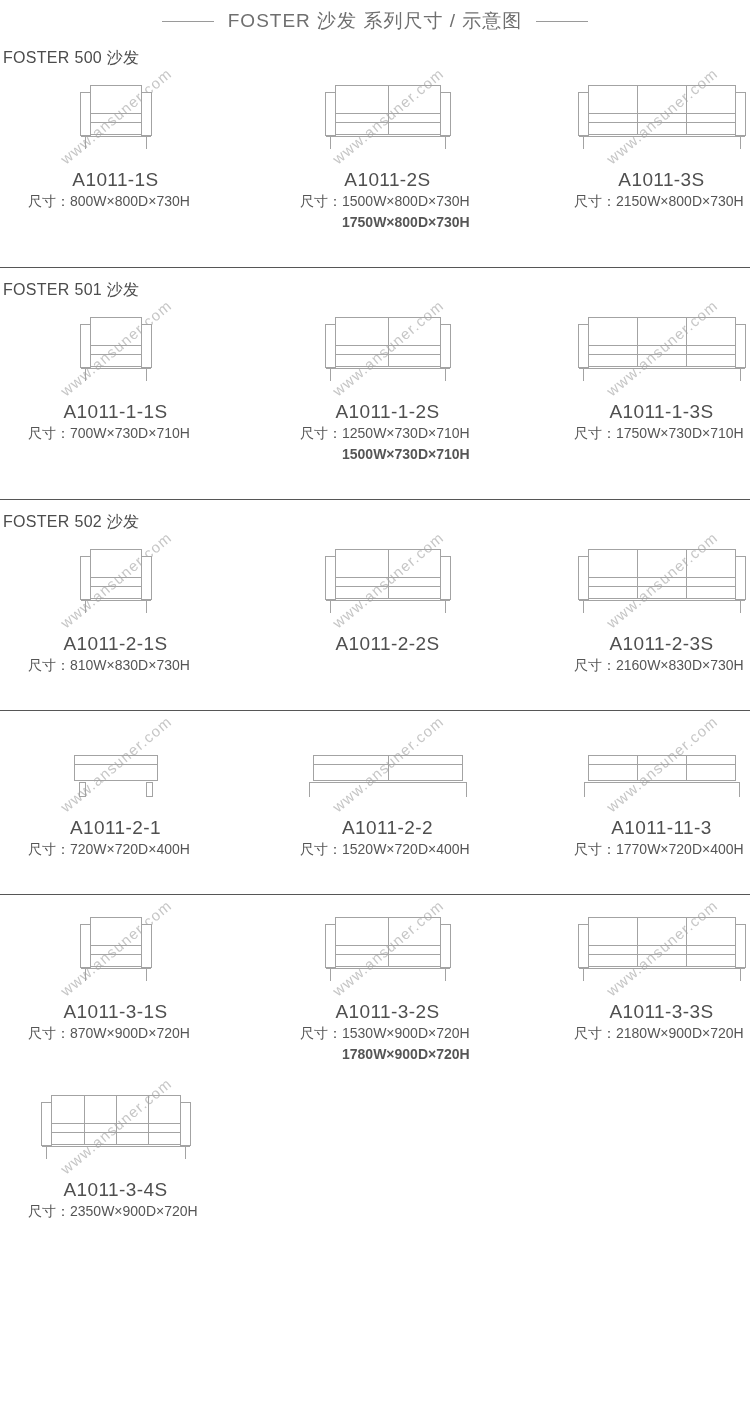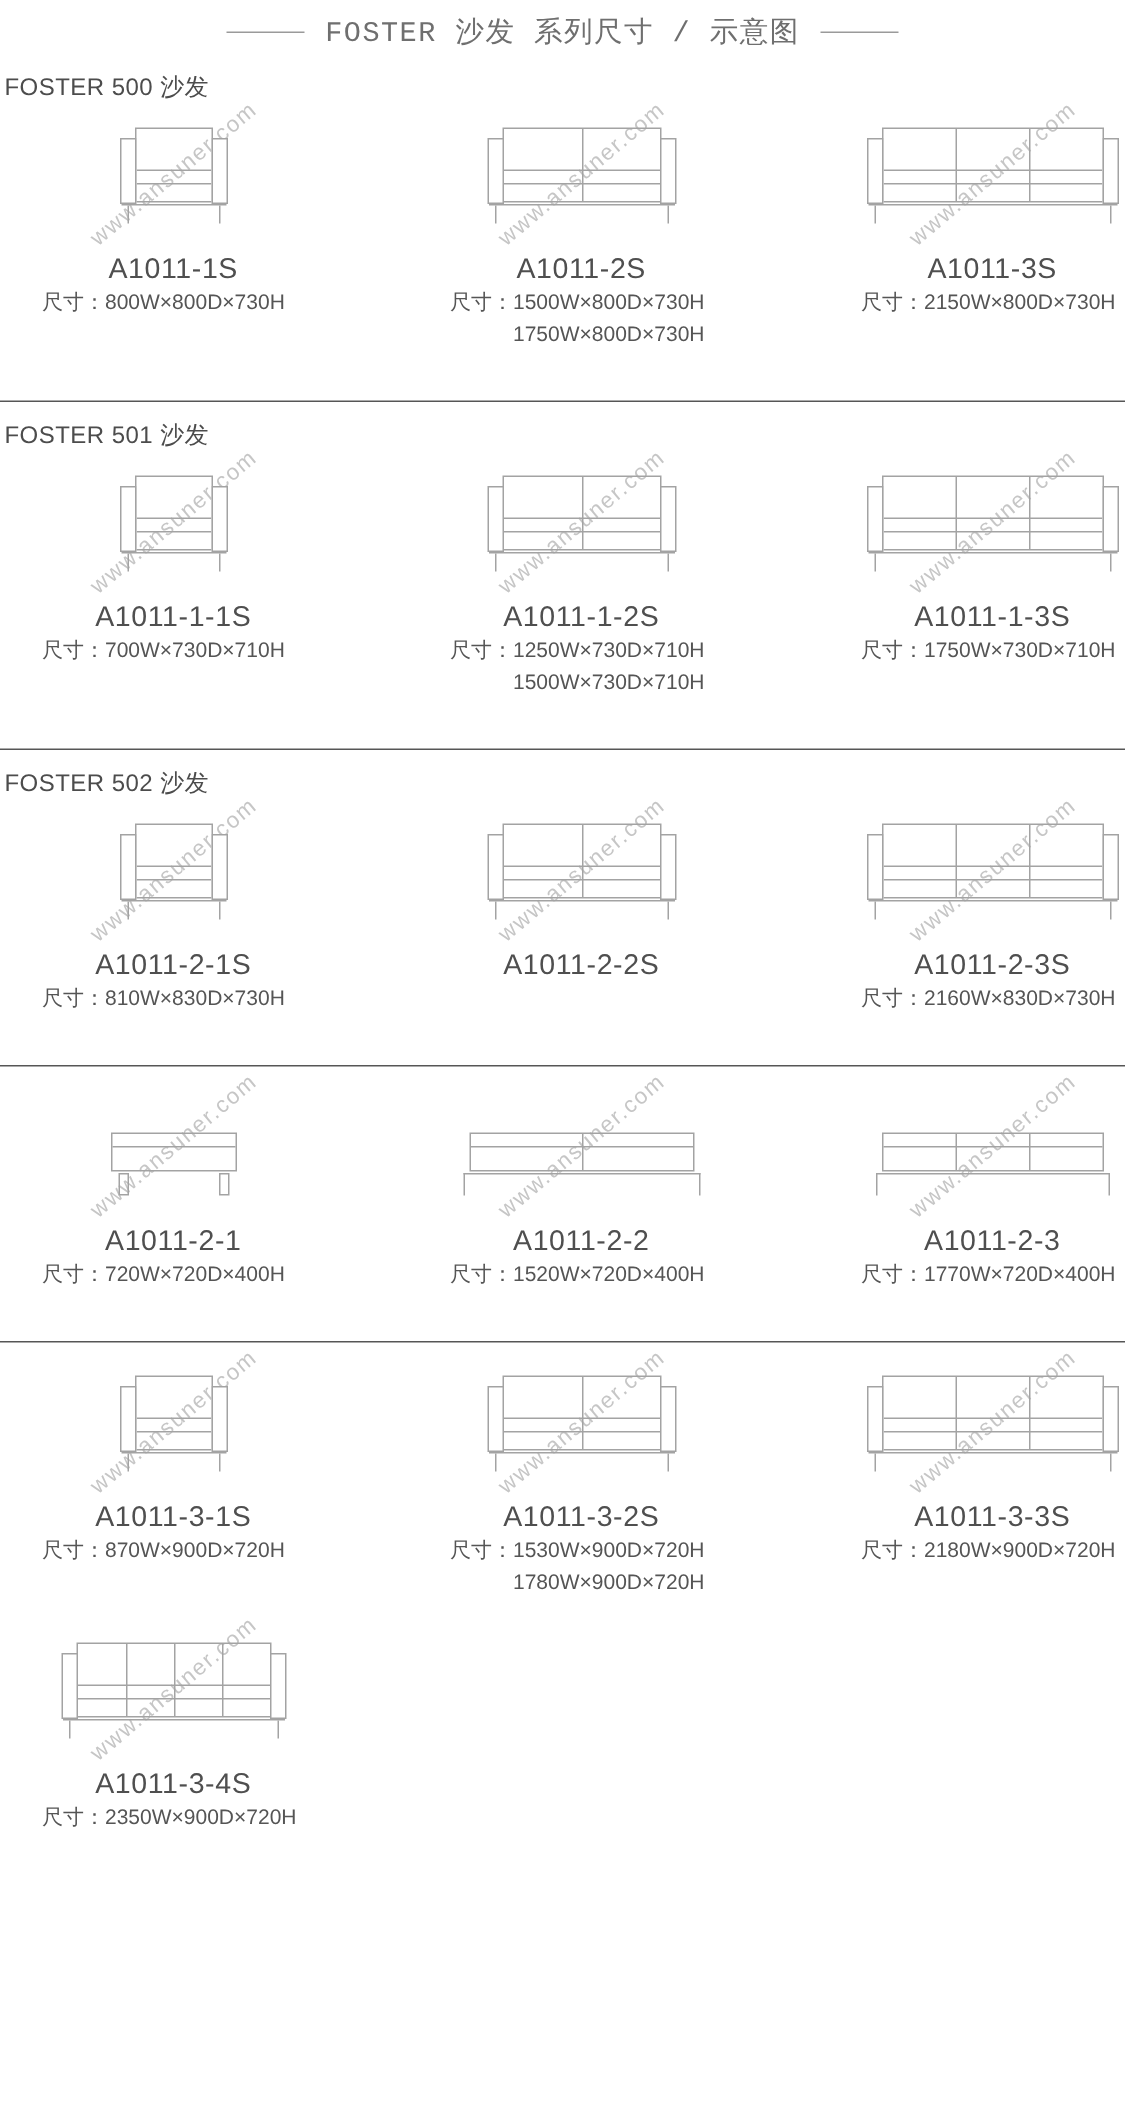--- a/index.html
+++ b/index.html
@@ -7,41 +7,41 @@
     --dims:#555555; --title:#6f6f6f; --wm:#c6c6c6; --rule:#9a9a9a;
   }
   *{box-sizing:border-box;}
   html,body{margin:0;padding:0;}
   body{
     width:750px;height:1401px;overflow:hidden;background:#ffffff;position:relative;
     font-family:"Liberation Sans","DejaVu Sans",sans-serif;
     -webkit-font-smoothing:antialiased;
   }
   
-  .page-header{display:flex;align-items:center;justify-content:center;gap:14px;padding:8px 0 2px;font-family:Liberation Mono, monospace;}
+  .page-header{display:flex;align-items:center;justify-content:center;gap:14px;padding:8px 0 2px;}
   .page-title{margin:0;font-size:19px;font-weight:400;color:var(--title);letter-spacing:1px;}
   .rule{width:52px;height:1px;background:var(--rule);}
   
   section.product-section{border-top:1px solid var(--sep);padding:6px 0 34px;}
   section.product-section.first{border-top:none;}
   h2.heading{margin:0;padding:6px 0 0 3px;font-size:16px;font-weight:400;color:var(--heading);letter-spacing:.3px;}
   .row{display:grid;grid-template-columns:242px 268px 1fr;padding-left:28px;row-gap:26px;margin-top:12px;}
   .cell{display:flex;flex-direction:column;align-items:flex-start;}
   .cell:nth-child(3n+2){padding-left:30px;}
   .cell:nth-child(3n){padding-left:36px;}
   .fig-block{width:175px;display:flex;flex-direction:column;align-items:center;}
   .fig-wrap{position:relative;height:68px;width:100%;display:flex;align-items:flex-end;justify-content:center;}
   .watermark{
     position:absolute;left:50%;top:52%;transform:translate(-50%,-50%) rotate(-40deg);
     font-size:15px;color:var(--wm);letter-spacing:1.2px;white-space:nowrap;pointer-events:none;
   }
   .model{margin-top:20px;font-size:19px;color:var(--model);letter-spacing:.4px;}
   .dims{font-size:14px;color:var(--dims);}
   .dim-line{line-height:21px;white-space:nowrap;}
-  .dim-line.cont{padding-left:42px;}
+  .dim-line.cont{padding-left:42px;font-weight:bold;}
   
   .sofa{position:relative;height:64px;}
   .sofa .back{position:absolute;left:10px;right:10px;top:0;bottom:14px;border:1px solid var(--line);}
   .vdiv{position:absolute;top:0;bottom:0;width:1px;background:var(--line);}
   .hline{position:absolute;left:0;right:0;border-top:1px solid var(--line);}
   .hline.h1{top:57%;}
   .hline.h2{top:75%;}
   .sofa .arm{position:absolute;top:7px;bottom:13px;width:11px;border:1px solid var(--line);background:#fff;}
   .sofa .arm.l{left:0;}
   .sofa .arm.r{right:0;}
@@ -340,21 +340,21 @@
                 <div class="bbody">
                   <div class="vdiv" style="left: 33.3333%;"></div>
                   <div class="vdiv" style="left: 66.6667%;"></div>
                   <div class="hline bline"></div>
                 </div>
                 <div class="rail"></div>
                 <div class="tleg l"></div>
                 <div class="tleg r"></div>
               </div>
             </div>
-            <div class="model">A1011-2-3</div>
+            <div class="model">A1011-11-3</div>
           </div>
           <div class="dims">
             <div class="dim-line">尺寸：1770W×720D×400H</div>
           </div>
         </div>
       </div>
     </section>
     <section class="product-section">
       <div class="row">
         <div class="cell">

